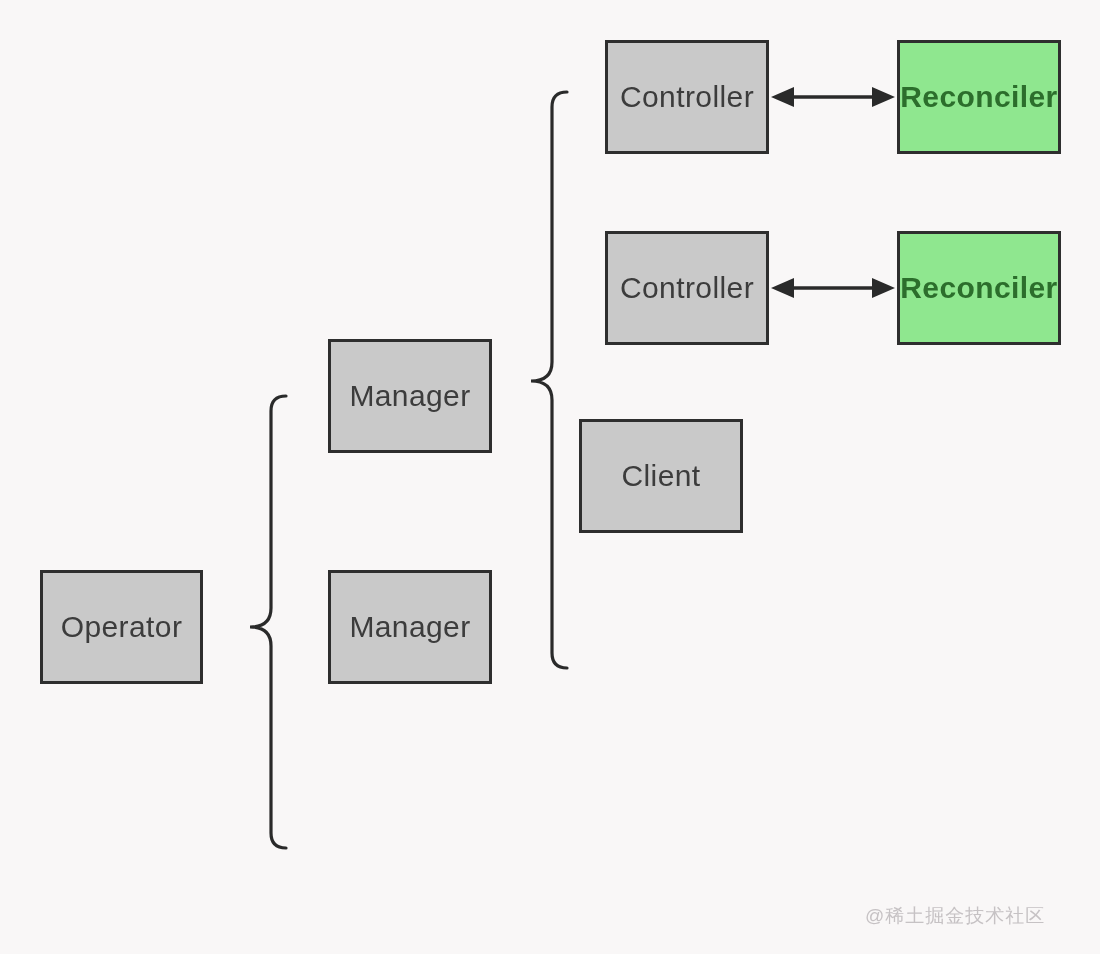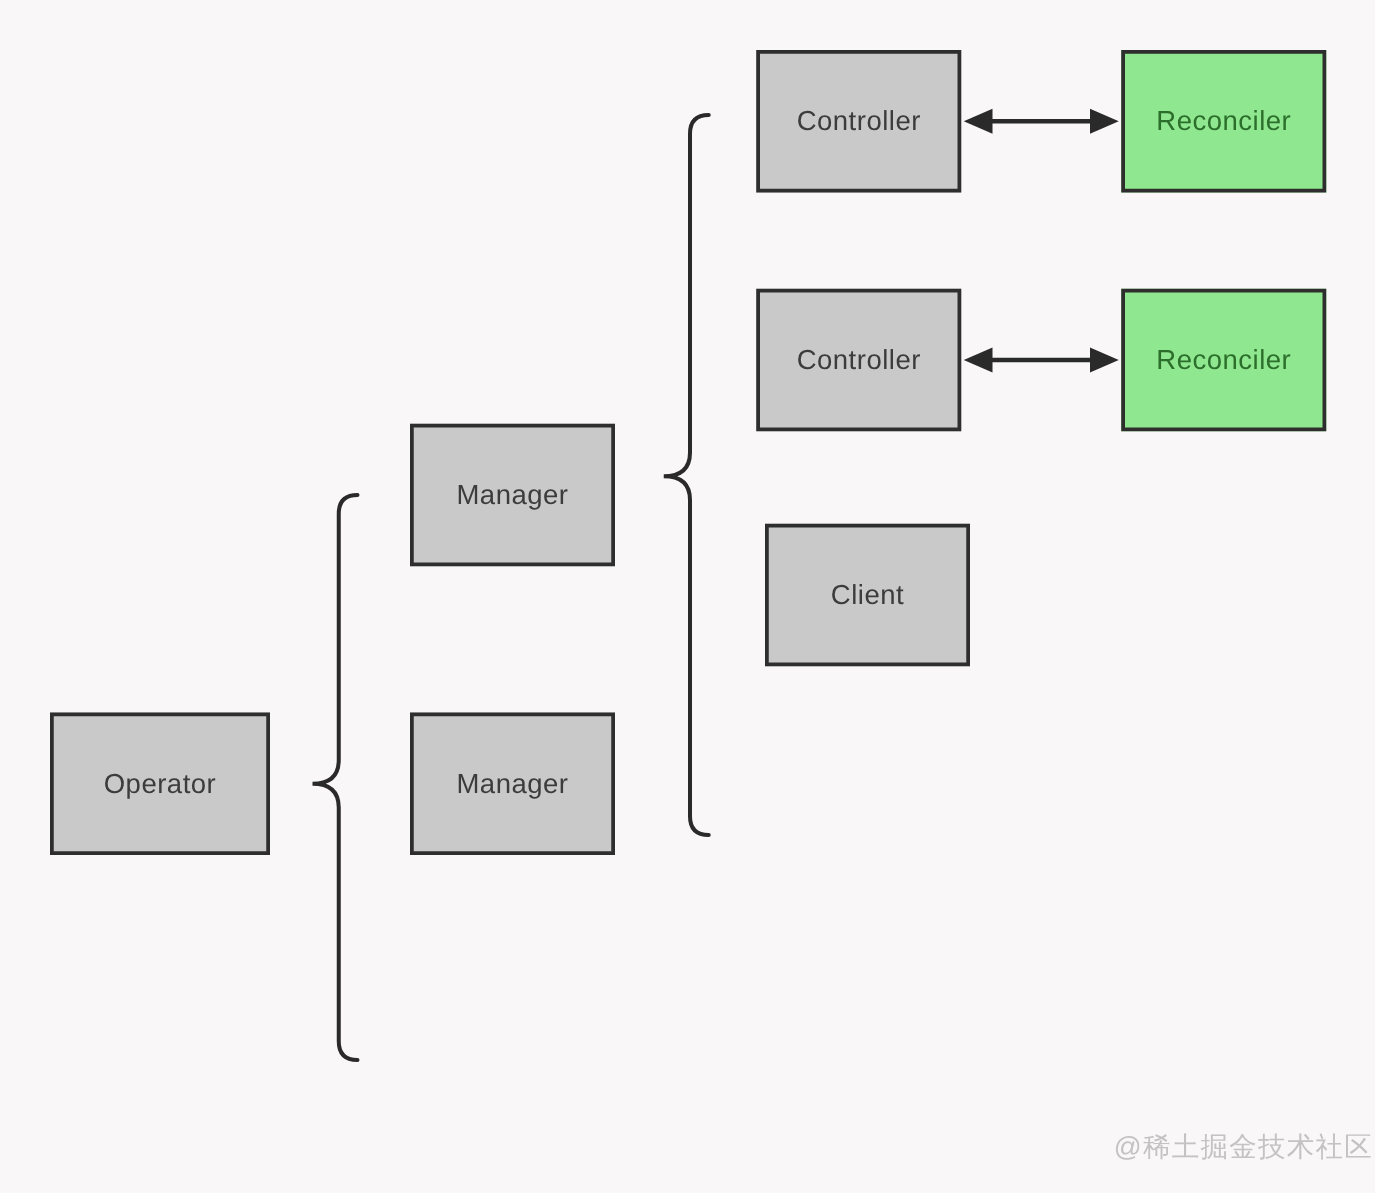--- a/index.html
+++ b/index.html
@@ -34,38 +34,38 @@
     width:164px;
     height:114px;
     box-sizing:border-box;
     background:var(--box-fill);
     border:3px solid var(--box-border);
     display:flex;
     align-items:center;
     justify-content:center;
   }
   .node .label{
-    font-size:22px;
+    font-size:30px;
     letter-spacing:0.4px;
     color:var(--text);
   }
   .node.green{
     background:var(--green-fill);
   }
   .node.green .label{
     color:var(--green-text);
-    font-weight:normal;
+    font-weight:bold;
     text-align:right;
   }
   .watermark{
     position:absolute;
-    left:891px;
+    left:865px;
     top:903px;
     width:180px;
-    font-size:22px;
+    font-size:19px;
     letter-spacing:1px;
     color:var(--watermark);
     white-space:nowrap;
   }
 </style>
 </head>
 <body>
 
 <div class="canvas">
 
@@ -81,42 +81,42 @@
       <polygon points="895,97 872,87 872,107" fill="var(--line)"></polygon>
     </g>
 
     <g>
       <line x1="789" y1="288" x2="877" y2="288" stroke="var(--line)" stroke-width="3.5"></line>
       <polygon points="771,288 794,278 794,298" fill="var(--line)"></polygon>
       <polygon points="895,288 872,278 872,298" fill="var(--line)"></polygon>
     </g>
   </svg>
 
-  <div class="node" style="left:40px;top:570px;width:176px">
+  <div class="node" style="left:40px;top:570px;width:163px">
     <span class="label">Operator</span>
   </div>
 
   <div class="node" style="left:328px;top:339px">
     <span class="label">Manager</span>
   </div>
 
   <div class="node" style="left:328px;top:570px">
     <span class="label">Manager</span>
   </div>
 
 
   <div class="node" style="left:605px;top:40px">
     <span class="label">Controller</span>
   </div>
 
   <div class="node" style="left:605px;top:231px">
     <span class="label">Controller</span>
   </div>
 
-  <div class="node" style="left:612px;top:419px">
+  <div class="node" style="left:579px;top:419px">
     <span class="label">Client</span>
   </div>
 
 
   <div class="node green" style="left:897px;top:40px">
     <span class="label">Reconciler</span>
   </div>
 
   <div class="node green" style="left:897px;top:231px">
     <span class="label">Reconciler</span>

